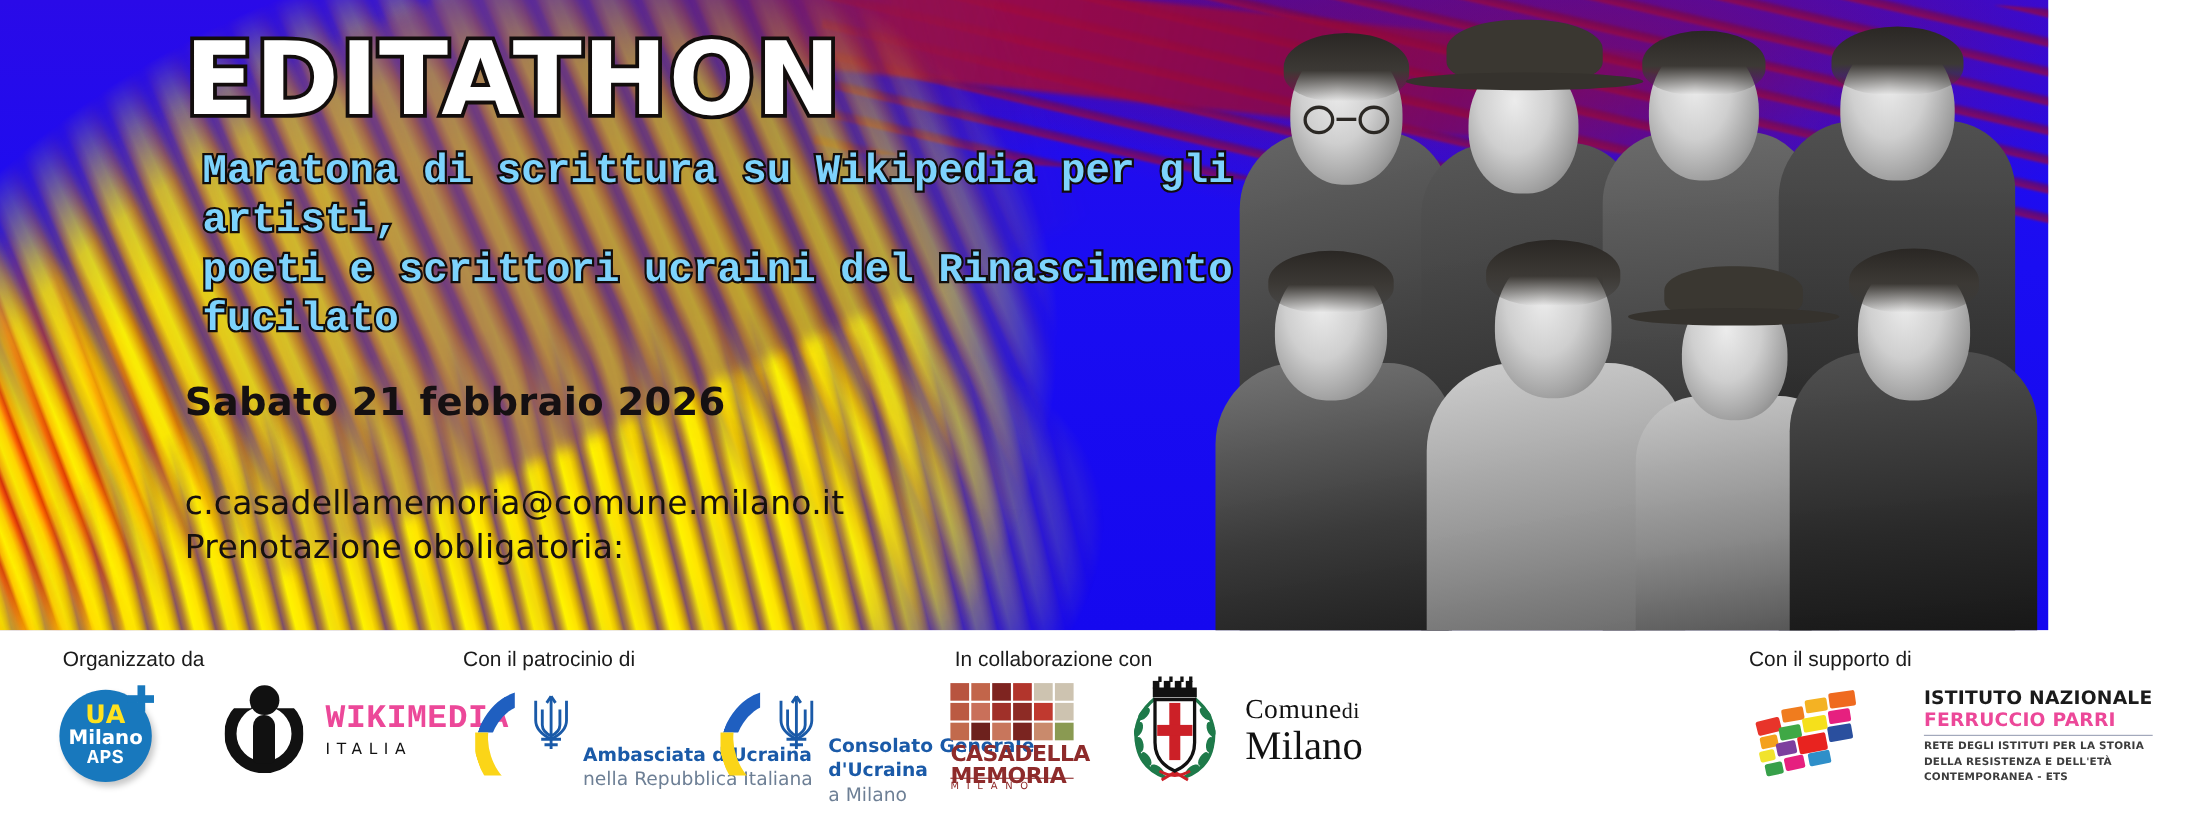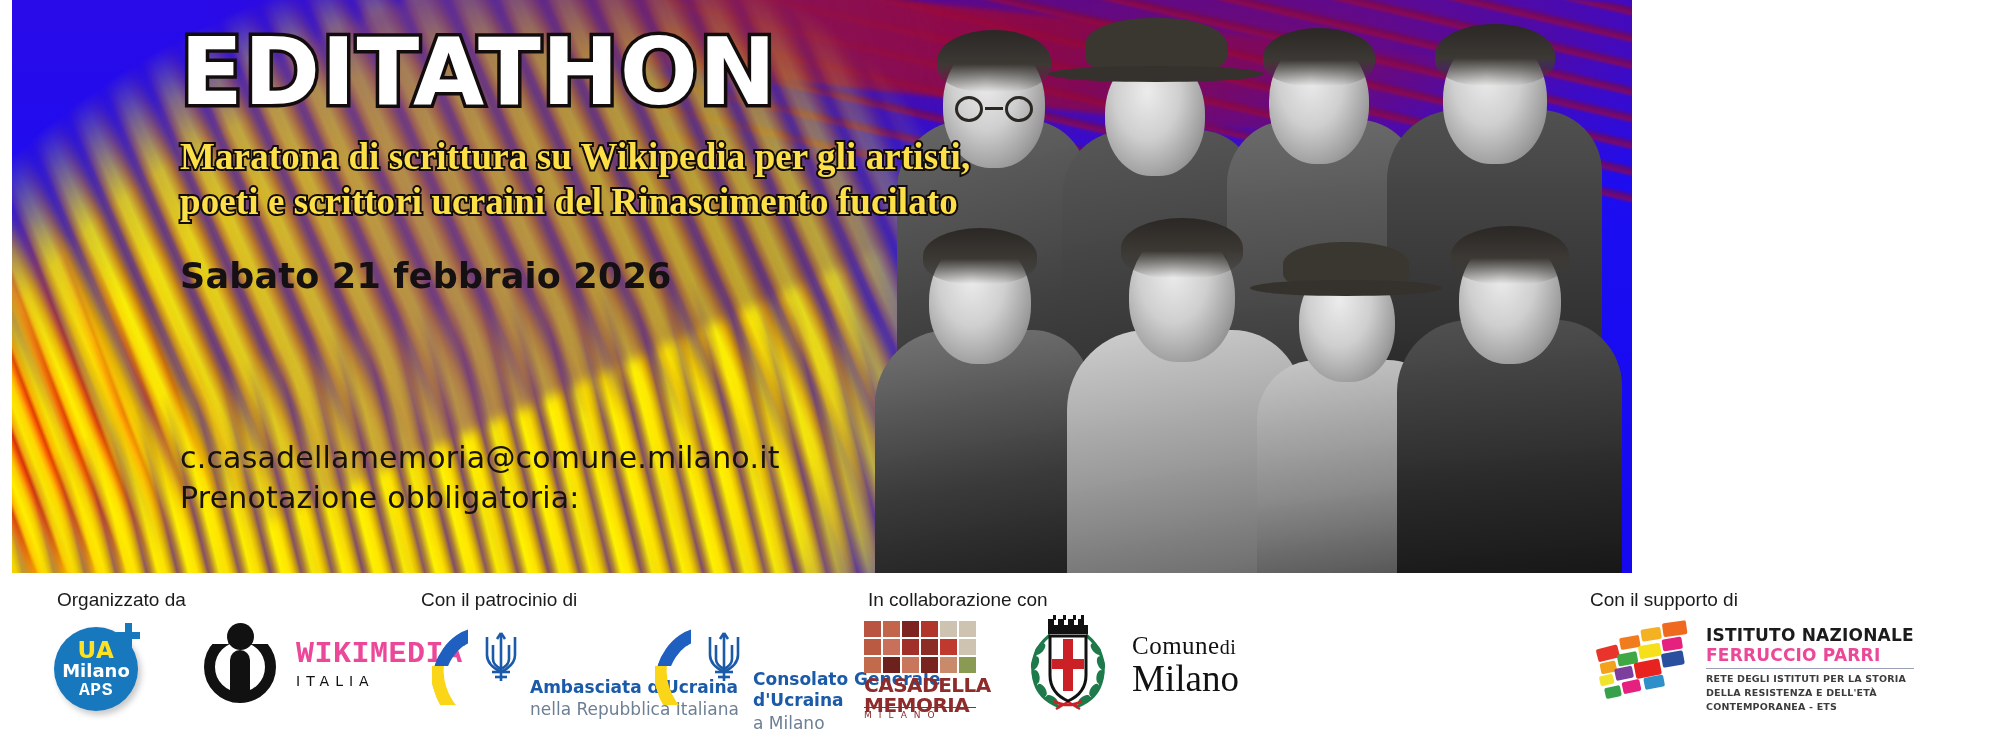--- a/index.html
+++ b/index.html
@@ -3,21 +3,21 @@
 <meta charset="utf-8">
 <style>
   * { box-sizing: border-box; margin: 0; padding: 0; }
   html, body { width: 2000px; height: 740px; overflow: hidden; background: #fff; }
   body { font-family: "Liberation Sans", sans-serif; }
 
   .poster { position: relative; width: 2000px; height: 740px; overflow: hidden; }
 
   
   .hero {
-    position: absolute; left: 12px; top: 0; width: 1620px; height: 573px;
+    position: absolute; left: 0; top: 0; width: 1862px; height: 573px;
     overflow: hidden;
     background: #1710f0;
   }
 
   
   .bg-blue {
     position: absolute; inset: 0;
     background:
       radial-gradient(ellipse 900px 280px at 78% 8%, rgba(150,10,60,.55), rgba(150,10,60,0) 62%),
       radial-gradient(ellipse 1200px 200px at 60% 2%, rgba(120,5,60,.45), rgba(120,5,60,0) 65%),
@@ -94,25 +94,26 @@
   .title {
     font-family: "DejaVu Sans", sans-serif;
     font-size: 92px; font-weight: 700; letter-spacing: 1px; line-height: 1.02;
     color: #ffffff;
     -webkit-text-stroke: 7px #120d0c;
     paint-order: stroke fill;
     text-shadow: 0 0 0 #000;
   }
   .subtitle {
     margin-top: 14px;
-    font-family: Liberation Serif, serif;
+    font-family: Liberation Mono, monospace;
     font-size: 37px; font-weight: 700; line-height: 1.22; letter-spacing: .1px;
-    color: #fde047;
+    color: #7dd3fc;
     -webkit-text-stroke: 4px #120d0c;
     paint-order: stroke fill;
+    margin-left: 16px;
   }
   .subtitle .ln { display: block; }
   .date {
     margin-top: 32px;
     font-family: "DejaVu Sans", sans-serif;
     font-size: 35px; font-weight: 700; letter-spacing: .2px;
     color: #151012;
   }
   .booking {
     position: absolute; left: 168px; top: 438px; z-index: 6;
@@ -265,21 +266,21 @@
 
   
   .comune { display: flex; align-items: center; }
   .comune-crest { position: relative; width: 96px; height: 104px; }
   .comune-text { margin-left: 16px; font-family: "Liberation Serif", serif; color: #111; }
   .comune-t1 { font-size: 25px; letter-spacing: .5px; }
   .comune-t1 small { font-size: 20px; }
   .comune-t2 { font-size: 37px; line-height: 1.02; }
 
   
-  .parri { display: flex; align-items: flex-start; }
+  .parri { display: flex; align-items: center; gap: 43px; }
   .parri-mark { position: relative; width: 98px; height: 74px; transform: rotate(-6deg); }
   .parri-mark i { position: absolute; border-radius: 2px; }
   .parri-text { margin-left: 12px; font-family: "DejaVu Sans", sans-serif; }
   .parri-t1 { font-size: 17px; font-weight: 700; color: #1b1b1b; letter-spacing: .2px; }
   .parri-t2 { font-size: 17px; font-weight: 700; color: #ec4899; letter-spacing: .2px; }
   .parri-rule { height: 1px; background: #9aa0b5; margin: 3px 0 3px; }
   .parri-t3 { font-size: 9.5px; font-weight: 700; color: #3c3c3c; line-height: 1.45; letter-spacing: .2px; }
 </style>
 </head>
 <body>

